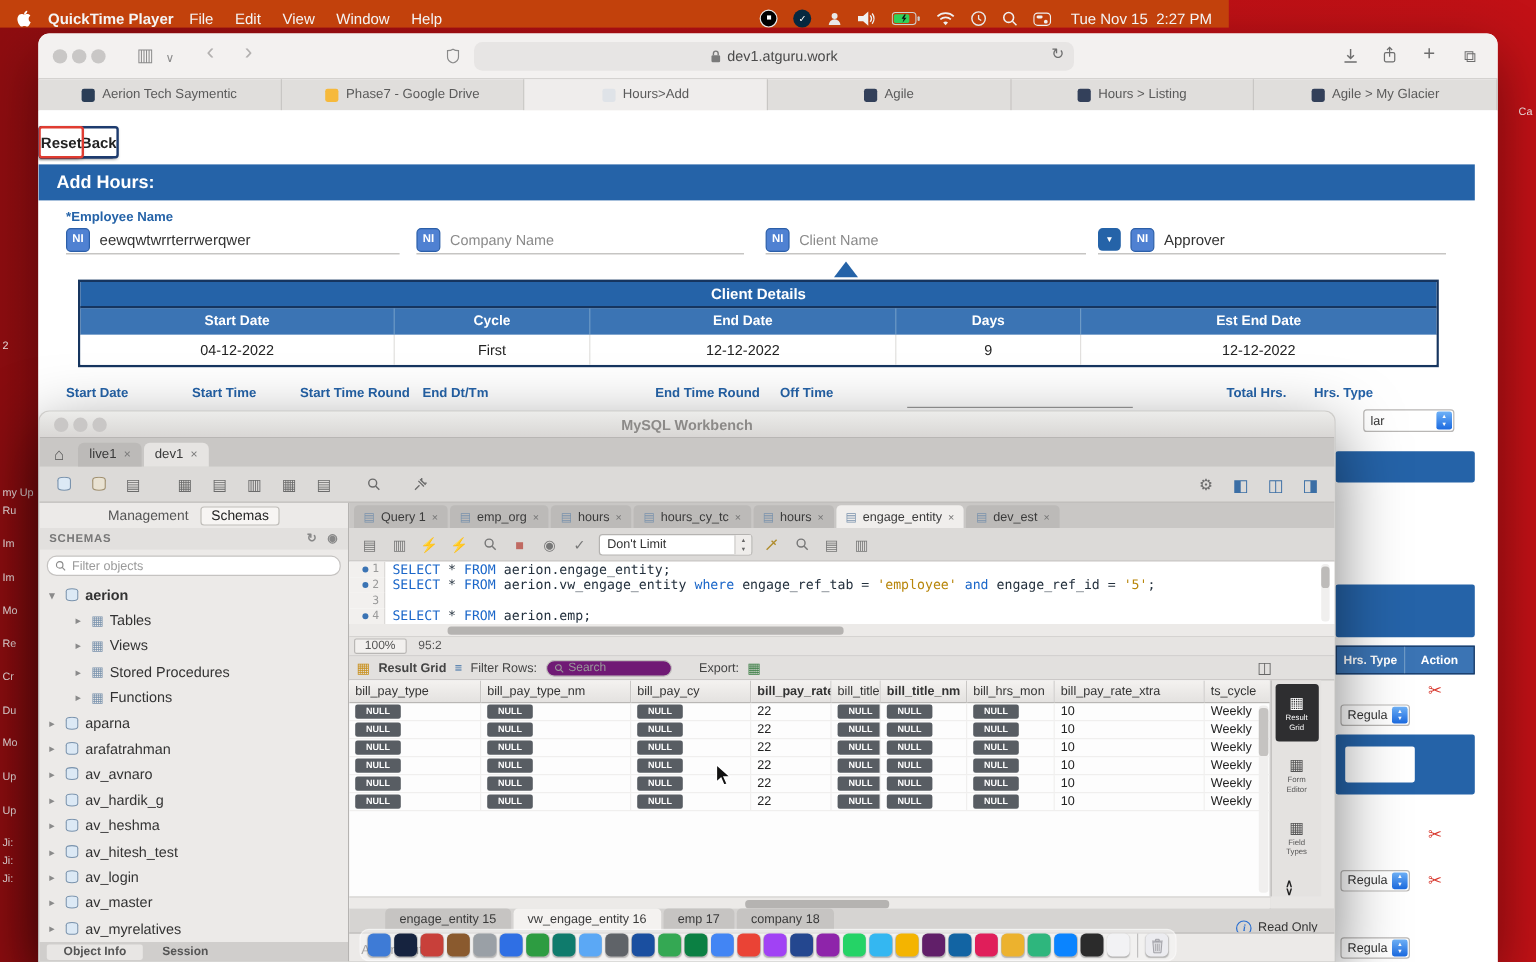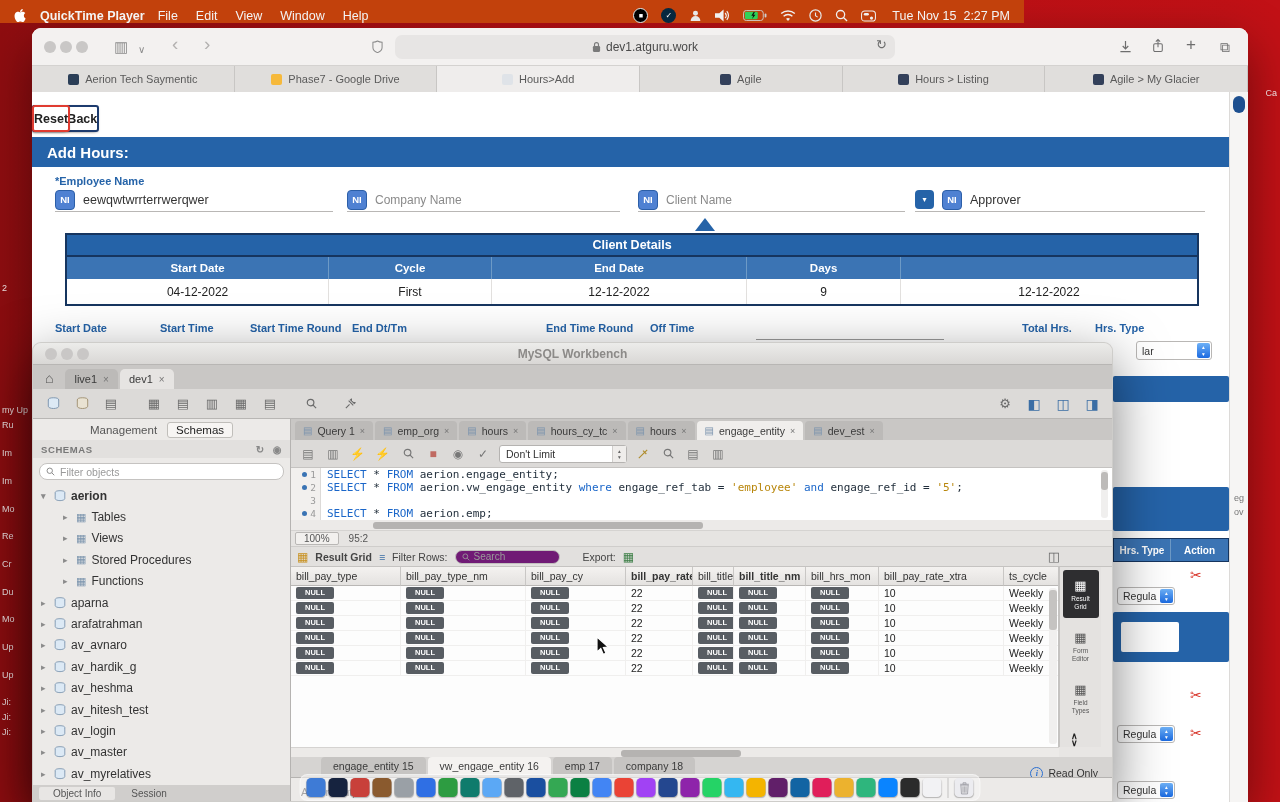--- a/index.html
+++ b/index.html
@@ -121,21 +121,21 @@
   .schemas-bar .ic{margin-left:auto;display:flex;gap:8px;font-size:10px;color:#888}
   .filterbox{margin:5px 6px;height:17px;border:1px solid #c5c3c1;border-radius:8px;background:#fff;
              display:flex;align-items:center;gap:5px;padding:0 6px;color:#9a9a9a;font-size:10.5px}
   .tree{font-size:12px;color:#333}
   .titem{height:21.4px;display:flex;align-items:center;gap:5px;padding-left:8px;white-space:nowrap}
   .titem .arr{color:#8a8a8a;font-size:9px;width:8px}
   .titem.child{padding-left:30px}
   .titem.bold{font-weight:bold}
   .tbl-ic{color:#7a93ad;font-size:11px}
   .side-bottom{position:absolute;left:0;bottom:0;right:0;height:16px;background:#d0cecc;display:flex;
-               align-items:center;gap:2px;padding-left:6px;font-size:10px;font-weight:normal;color:#555}
+               align-items:center;gap:2px;padding-left:6px;font-size:10px;font-weight:bold;color:#555}
   .side-bottom span{padding:1px 7px}
   .side-bottom span[data-active="true"]{background:#e8e6e4;border-radius:2px}
 
   .qtabs{left:258px;top:76px;right:0;height:21px;background:#c9c7c5;display:flex;align-items:flex-end;padding-left:4px;gap:2px}
   .qtab{height:19px;display:flex;align-items:center;gap:5px;padding:0 8px;font-size:10.5px;color:#3a3a3a;background:#bcbab8;border-radius:4px 4px 0 0}
   .qtab[data-active="true"]{background:#f0eeec}
   .qdoc{color:#7a93ad;font-size:10px}
   .qtab .x{color:#777;font-size:9px}
 
   .etoolbar{left:258px;top:97px;right:0;height:28px;background:#dcdad8;border-bottom:1px solid #c5c3c1;
@@ -439,20 +439,21 @@
     <div class="abs cd">
       <div class="cd-title">
         <span>Client Details</span>
       </div>
       <div class="cd-head">
 
       <div>Start Date</div>
           <div>Cycle</div>
           <div>End Date</div>
           <div>Days</div>
+          <div>Est End Date</div>
         </div>
       <div class="cd-row">
 
       <div>04-12-2022</div>
           <div>First</div>
           <div>12-12-2022</div>
           <div>9</div>
           <div>12-12-2022</div>
         </div>
     </div>
@@ -504,25 +505,20 @@
     <span class="scis" style="left:1158px;top:595px">✂</span>
     <div class="macsel abs" style="left:1085px;top:634px;width:58px;height:18px">
       <span>Regula</span>
       <span class="stepper">
           <span>▴</span>
           <span>▾</span>
         </span>
     </div>
     <span class="scis" style="left:1158px;top:633px">✂</span>
 
-    <div class="sgutter">
-      <span class="sthumb"></span>
-      <span class="gfrag" style="top:401px">eg</span>
-      <span class="gfrag" style="top:415px">ov</span>
-    </div>
   </div>
 </div>
 
 <div class="abs wb">
   <div class="abs wb-title">
     <span class="tl" style="left:12px"></span>
     <span class="tl" style="left:28px"></span>
     <span class="tl" style="left:44px"></span>
     <span>MySQL Workbench</span>
   </div>

